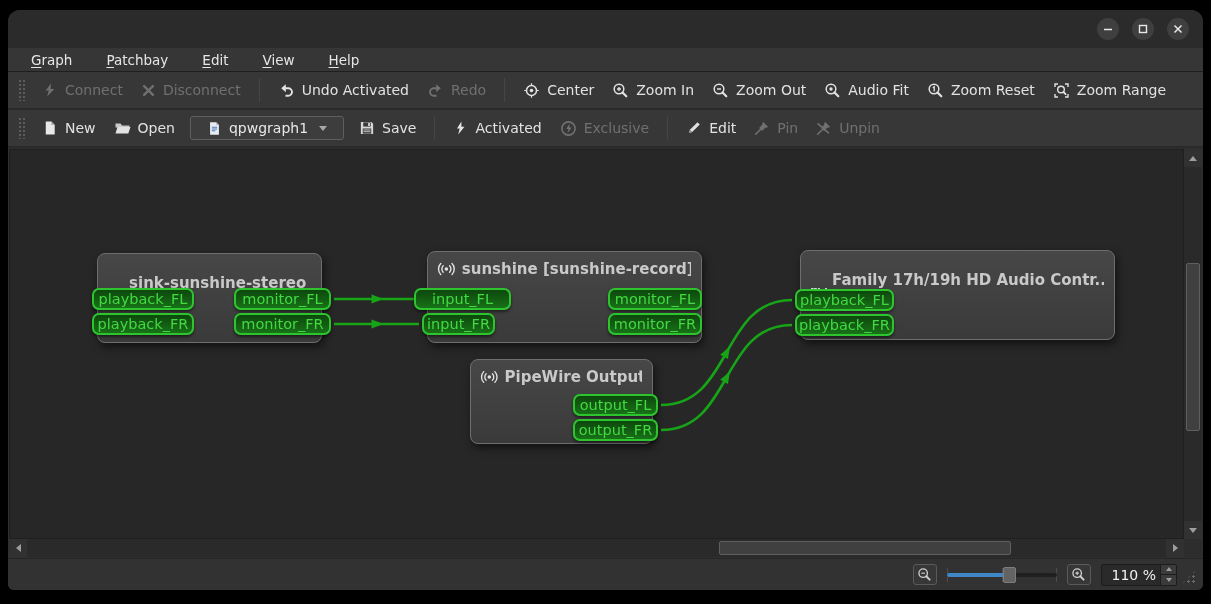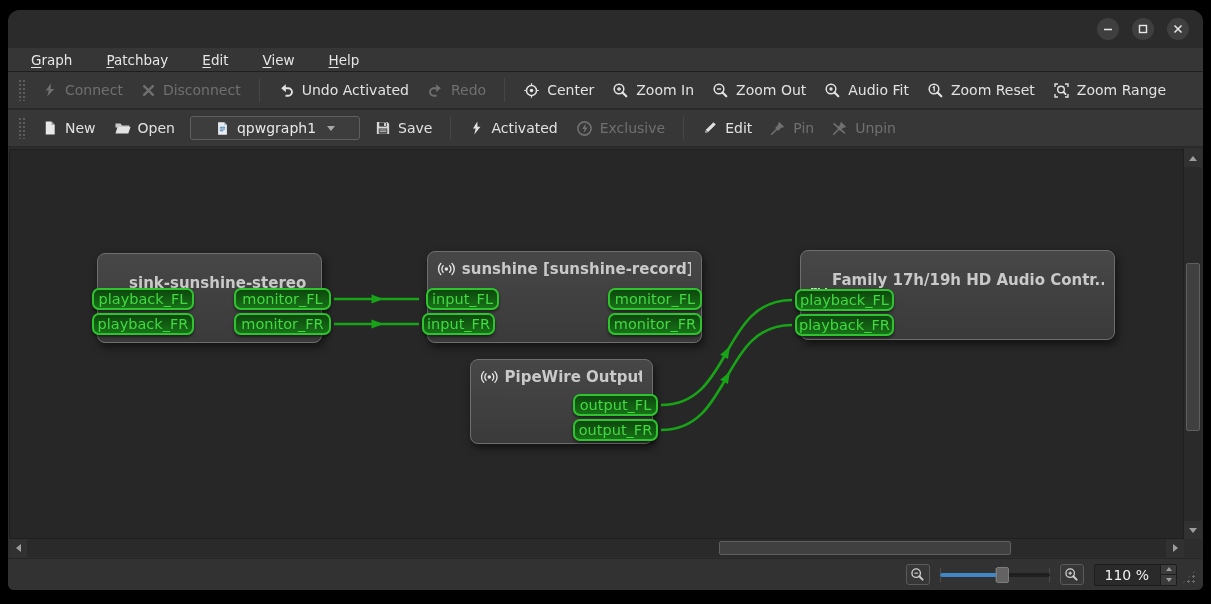--- a/index.html
+++ b/index.html
@@ -29,21 +29,21 @@
   .tb-handle { width:7px; height:22px; margin:0 8px 0 4px;
     background-image:radial-gradient(#5d5d5d 1px, transparent 1.1px);
     background-size:4px 4px; }
   .tb-sep { width:1px; height:24px; background:#272727; border-right:1px solid #454545;
     margin:0 9px; }
   .tb-btn { display:flex; align-items:center; gap:7px; padding:5px 9px; border-radius:3px;
     color:#e2e2e2; font-size:14px; white-space:nowrap; }
   .tb-btn.disabled { color:#707070; }
   .tb-btn svg { flex:0 0 auto; }
   .combo { display:flex; align-items:center; gap:7px; background:#3d3d3d;
-    border:1px solid #5f5f5f; border-radius:3px; padding:3px 24px; margin:0 6px;
+    border:1px solid #5f5f5f; border-radius:3px; padding:3px 16px; margin:0 6px;
     color:#e8e8e8; font-size:14px; }
   .combo .arrow { width:0; height:0; border-left:4.5px solid transparent;
     border-right:4.5px solid transparent; border-top:5px solid #a8a8a8; margin-left:4px; }
 
   
   .canvas-frame { position:relative; height:410px; background:#2f2f2f; }
   .viewport { position:absolute; left:1px; top:1px; right:19px; bottom:19px;
     background:#272727; border:1px solid #1f1f1f; overflow:hidden; }
   .gnode { position:absolute; background:linear-gradient(180deg,#474747,#3a3a3a);
     border:1px solid #6e6e6e; border-radius:8px;
@@ -81,21 +81,21 @@
   .zoom-slider { position:relative; width:110px; height:18px; }
   .zoom-slider .tick { position:absolute; top:2px; width:1px; height:14px; background:#4c4c4c; }
   .zoom-slider .track { position:absolute; top:7px; left:0; right:0; height:4px;
     background:#1f1f1f; border-radius:2px; }
   .zoom-slider .fill { position:absolute; top:7px; left:0; width:62px; height:4px;
     background:var(--slider-blue,#3f87c5); border-radius:2px; }
   .zoom-slider .handle { position:absolute; left:56px; top:1px; width:13px; height:16px;
     background:#636363; border:1px solid #7d7d7d; border-radius:2px; }
   .spinbox { display:flex; align-items:stretch; height:22px; background:#2a2a2a;
     border:1px solid #1c1c1c; border-radius:2px; overflow:hidden; }
-  .spin-value { color:#f0f0f0; font-size:14px; padding:2px 11px 0 10px; min-width:46px; text-align:center; }
+  .spin-value { color:#f0f0f0; font-size:14px; padding:2px 4px 0 10px; min-width:46px; text-align:center; }
   .spin-arrows { display:flex; flex-direction:column; width:16px; }
   .spin-arrows .sa { flex:1; background:#3b3b3b; display:flex; align-items:center;
     justify-content:center; border-left:1px solid #1c1c1c; }
   .spin-arrows .sa + .sa { border-top:1px solid #1c1c1c; }
   .spin-arrows .tri.up { border-bottom-width:4px; border-left-width:3.5px; border-right-width:3.5px; }
   .spin-arrows .tri.down { border-top-width:4px; border-left-width:3.5px; border-right-width:3.5px; }
   .resize-grip { position:absolute; right:6px; bottom:5px; width:16px; height:16px;
     background-image:radial-gradient(#6a6a6a 1.3px, transparent 1.4px);
     background-size:5px 5px; clip-path:polygon(100% 0, 100% 100%, 0 100%); }
 </style>
@@ -325,21 +325,21 @@
           <polygon points="-5,-4.5 7,0 -5,4.5" fill="#17a417" transform="translate(366.5,174) rotate(0)"></polygon>
           <path d="M651 255 C723.05 255, 709.95 150, 782 150" fill="none" stroke="#17a417" stroke-width="2.6"></path>
           <polygon points="-5,-4.5 7,0 -5,4.5" fill="#17a417" transform="translate(716.5,202.49998474121094) rotate(-60.670011437402394)"></polygon>
           <path d="M651 280 C723.05 280, 709.95 175, 782 175" fill="none" stroke="#17a417" stroke-width="2.6"></path>
           <polygon points="-5,-4.5 7,0 -5,4.5" fill="#17a417" transform="translate(716.5,227.49998474121094) rotate(-60.670225560770966)"></polygon>
         </svg>
         <div class="gport" style="left: 82px; top: 138px; width: 102px;">playback_FL</div>
         <div class="gport" style="left: 82px; top: 163px; width: 102px;">playback_FR</div>
         <div class="gport" style="left: 224px; top: 138px; width: 97px;">monitor_FL</div>
         <div class="gport" style="left: 224px; top: 163px; width: 97px;">monitor_FR</div>
-        <div class="gport" style="left: 416px; top: 138px; width: 73px;">input_FL</div>
+        <div class="gport" style="left: 404px; top: 138px; width: 97px;">input_FL</div>
         <div class="gport" style="left: 412px; top: 163px; width: 73px;">input_FR</div>
         <div class="gport" style="left: 598px; top: 138px; width: 94px;">monitor_FL</div>
         <div class="gport" style="left: 598px; top: 163px; width: 94px;">monitor_FR</div>
         <div class="gport" style="left: 785px; top: 139px; width: 99px;">playback_FL</div>
         <div class="gport" style="left: 785px; top: 164px; width: 99px;">playback_FR</div>
         <div class="gport" style="left: 563px; top: 244px; width: 85px;">output_FL</div>
         <div class="gport" style="left: 563px; top: 269px; width: 85px;">output_FR</div>
       </div>
 
     <div class="vscroll">

